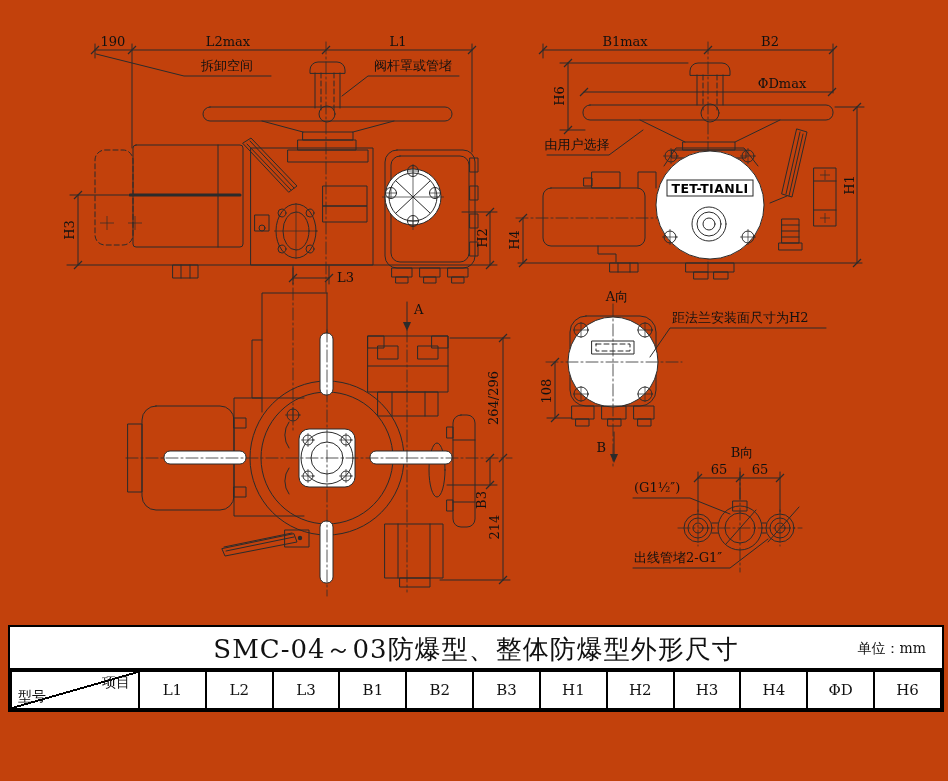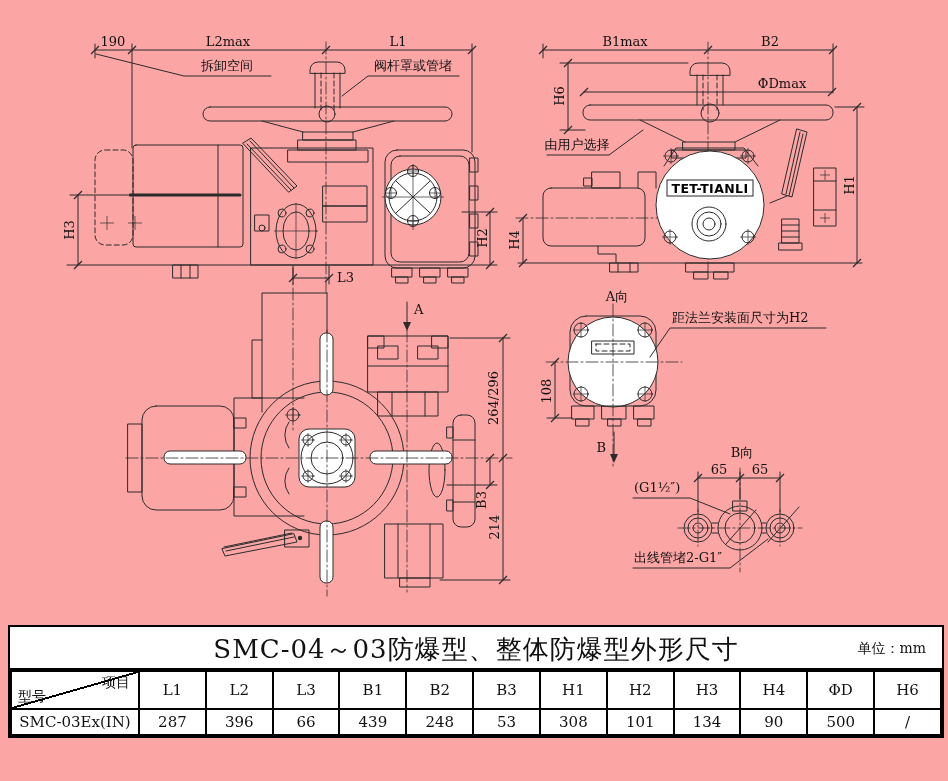--- a/index.html
+++ b/index.html
@@ -1,16 +1,16 @@
 <!DOCTYPE html>
 <html><head>
 <meta charset="utf-8">
 <style>
   html,body{margin:0;padding:0;background:#fff;}
-  .page{position:relative;width:948px;height:781px;background:#fca5a5;overflow:hidden;
+  .page{position:relative;width:948px;height:781px;background:#c2410c;overflow:hidden;
         font-family:"Liberation Sans",sans-serif;color:#111;}
   .drawing{position:absolute;left:0;top:0;}
   
   .s{fill:none;stroke:#2b2b2b;stroke-width:1;stroke-linecap:round;stroke-linejoin:round;}
   .sw{fill:#fff;stroke:#2b2b2b;stroke-width:1;}
   .thk{stroke-width:3;}
   .cl{stroke-dasharray:12 3 2 3;stroke-width:.8;}
   .hd{stroke-dasharray:5 3;}
   .tick{fill:none;stroke:#2b2b2b;stroke-width:1.2;}
   .cross{fill:none;stroke:#2b2b2b;stroke-width:.7;}
@@ -401,32 +401,17 @@
       <td>B1</td>
       <td>B2</td>
       <td>B3</td>
       <td>H1</td>
       <td>H2</td>
       <td>H3</td>
       <td>H4</td>
       <td>ΦD</td>
       <td>H6</td>
     </tr>
-    <tr>
-      <td>SMC-03Ex(IN)</td>
-      <td>287</td>
-      <td>396</td>
-      <td>66</td>
-      <td>439</td>
-      <td>248</td>
-      <td>53</td>
-      <td>308</td>
-      <td>101</td>
-      <td>134</td>
-      <td>90</td>
-      <td>500</td>
-      <td>/</td>
-    </tr>
   </tbody>
       </table>
 </div>
 
 </div>
 
 </body></html>

